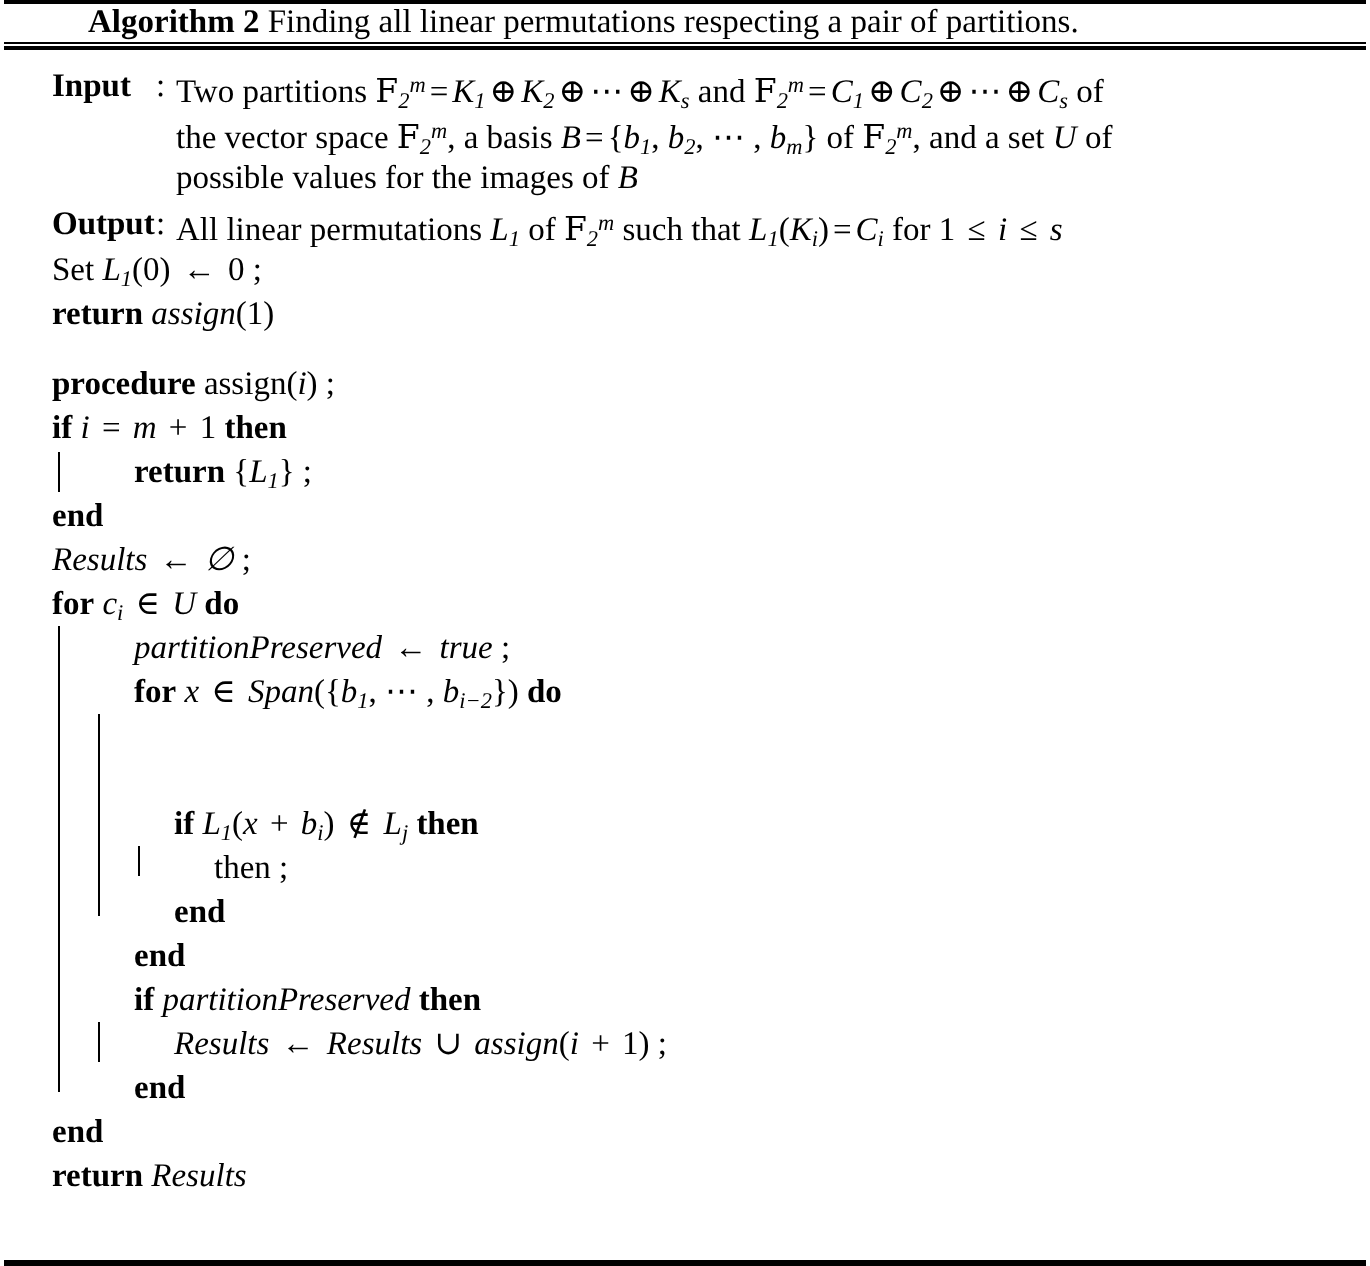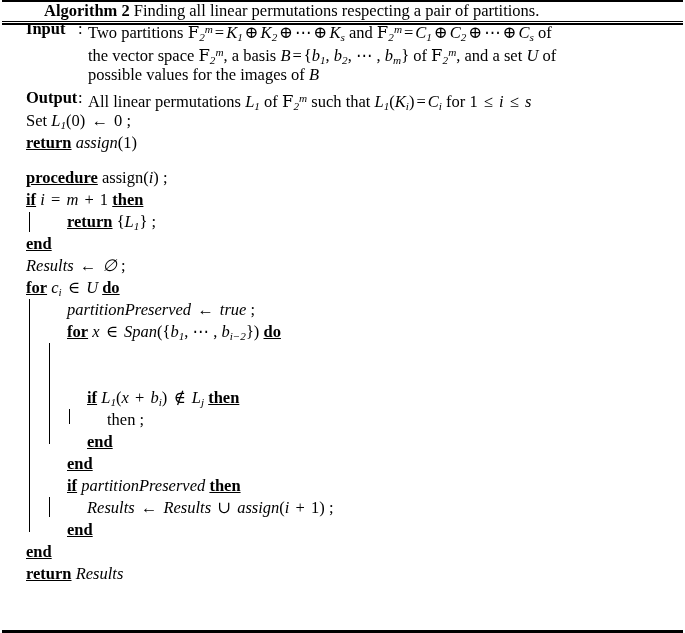--- a/index.html
+++ b/index.html
@@ -54,21 +54,21 @@
     line-height: 19px;
     white-space: nowrap;
     margin-left: 40px;
   }
   .caption .cap-label { font-weight: bold; }
 
   
   .algo-body {
     position: absolute;
     left: 0;
-    top: 18px;
+    top: 32px;
     right: 0;
     font-size: 16.5px;
   }
   .line {
     position: relative;
     height: 22px;
     line-height: 22px;
     white-space: nowrap;
   }
   .line.gap { height: 13px; }
@@ -105,21 +105,21 @@
   .vbar {
     position: absolute;
     width: 1px;
     background: #000;
   }
   .v1 { left: 29px; }
   .v2 { left: 49px; }
   .v3 { left: 69px; }
 
   
-  .bf { font-weight: bold; text-decoration: underline; }
+  .bf { font-weight: bold; }
   .it { font-style: italic; }
   .mathvar {
     font-style: italic;
     font-family: "Liberation Serif", "DejaVu Serif", serif;
   }
   .bb {
     font-family: "DejaVu Serif", serif;
     font-style: normal;
   }
   sub, sup {

